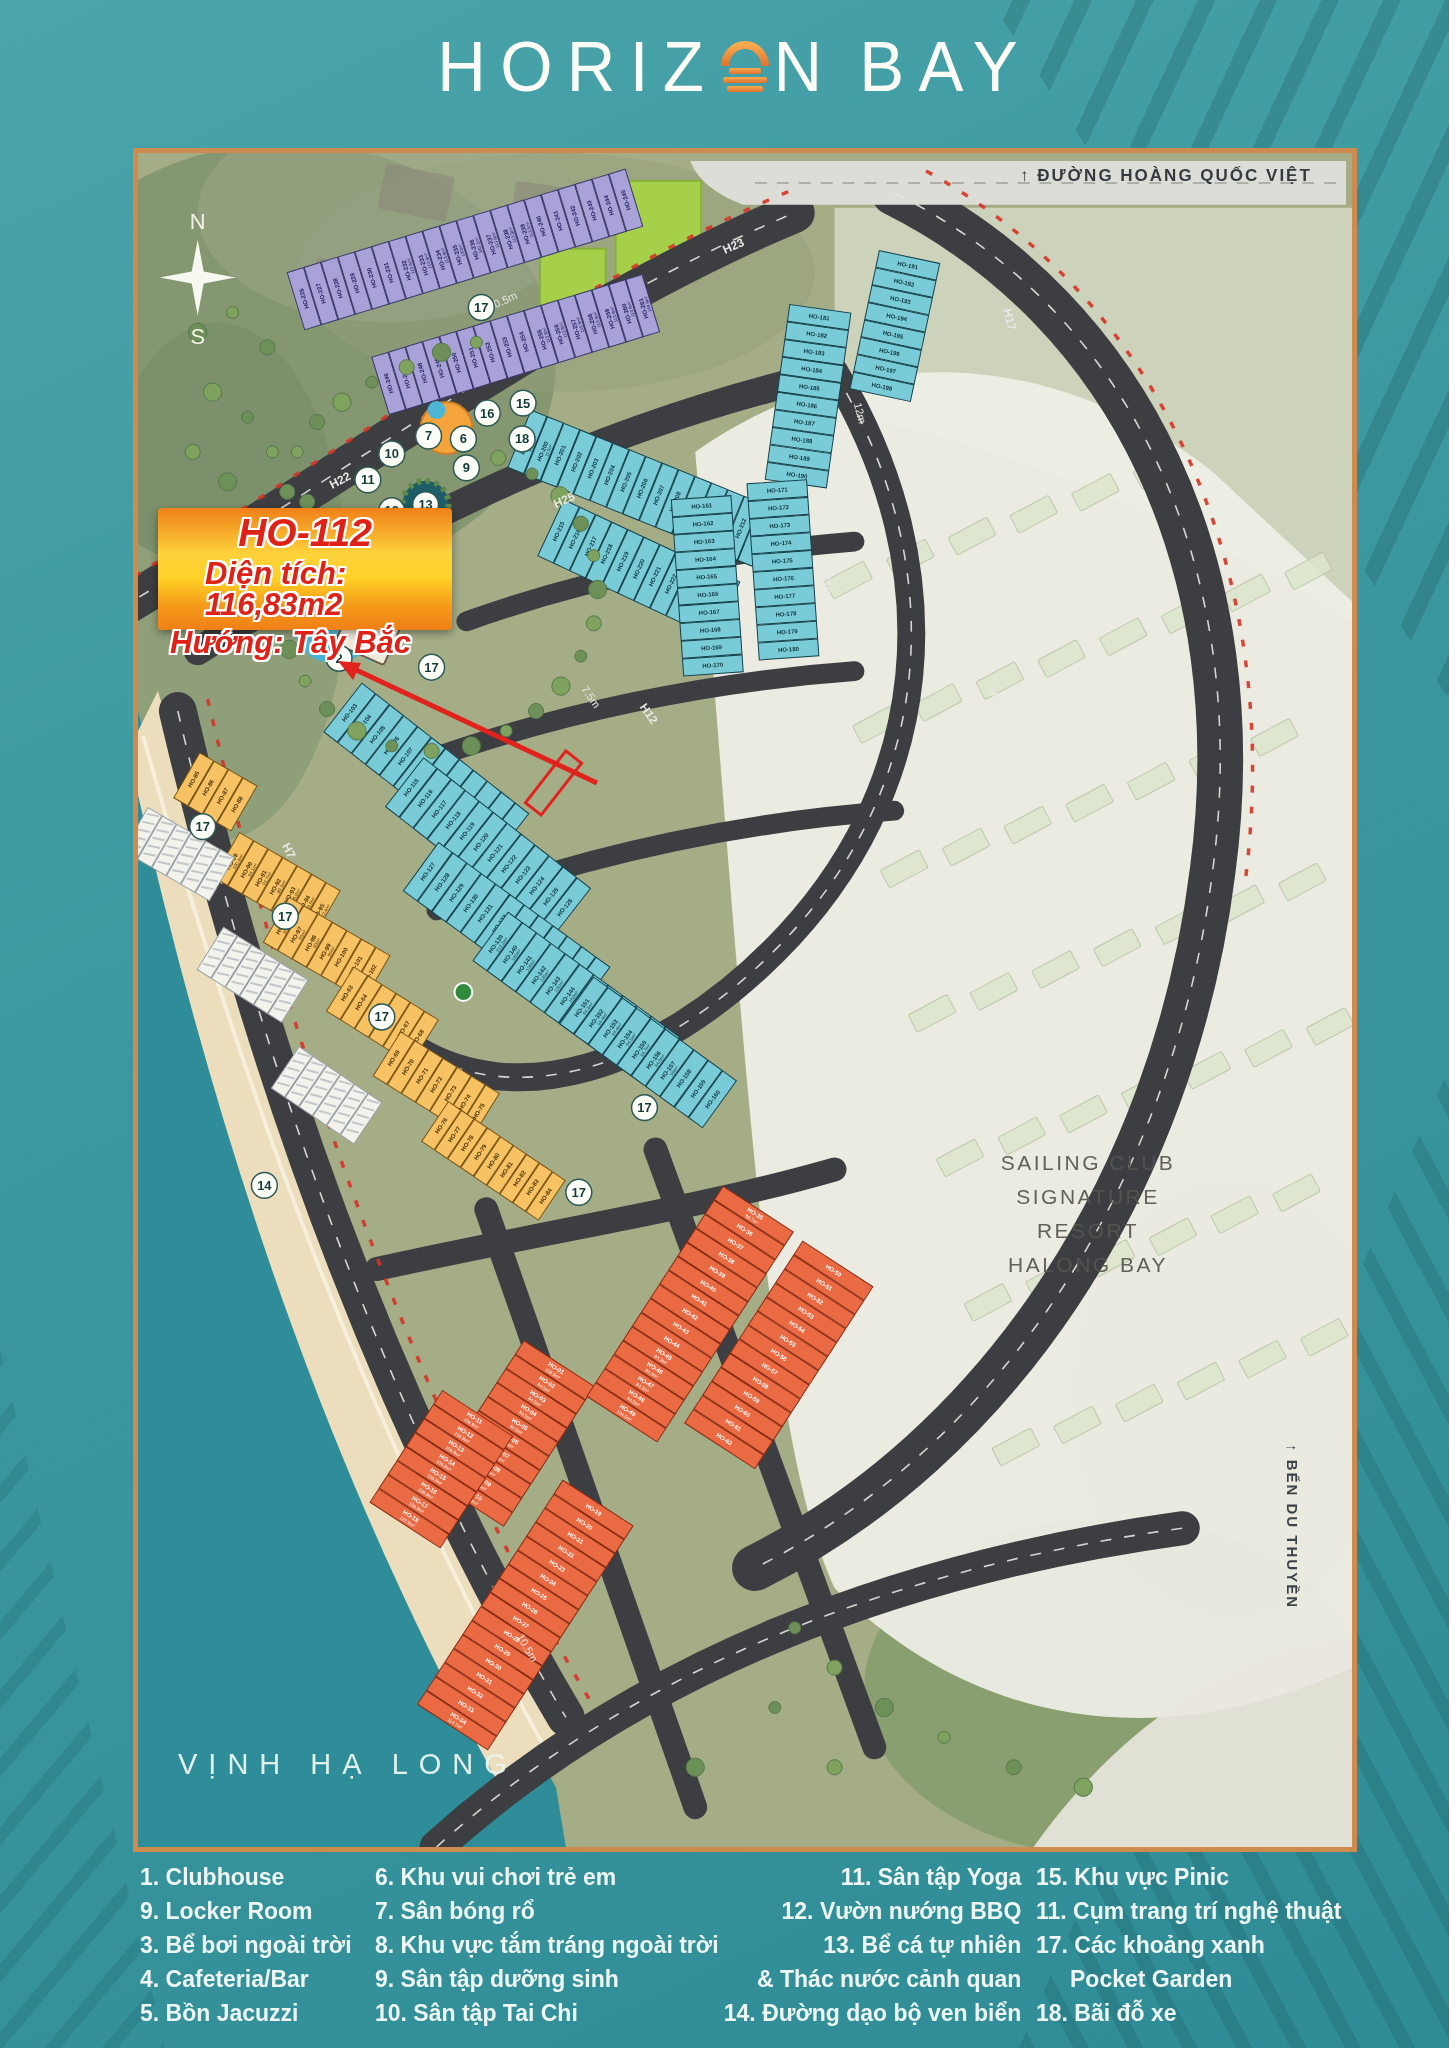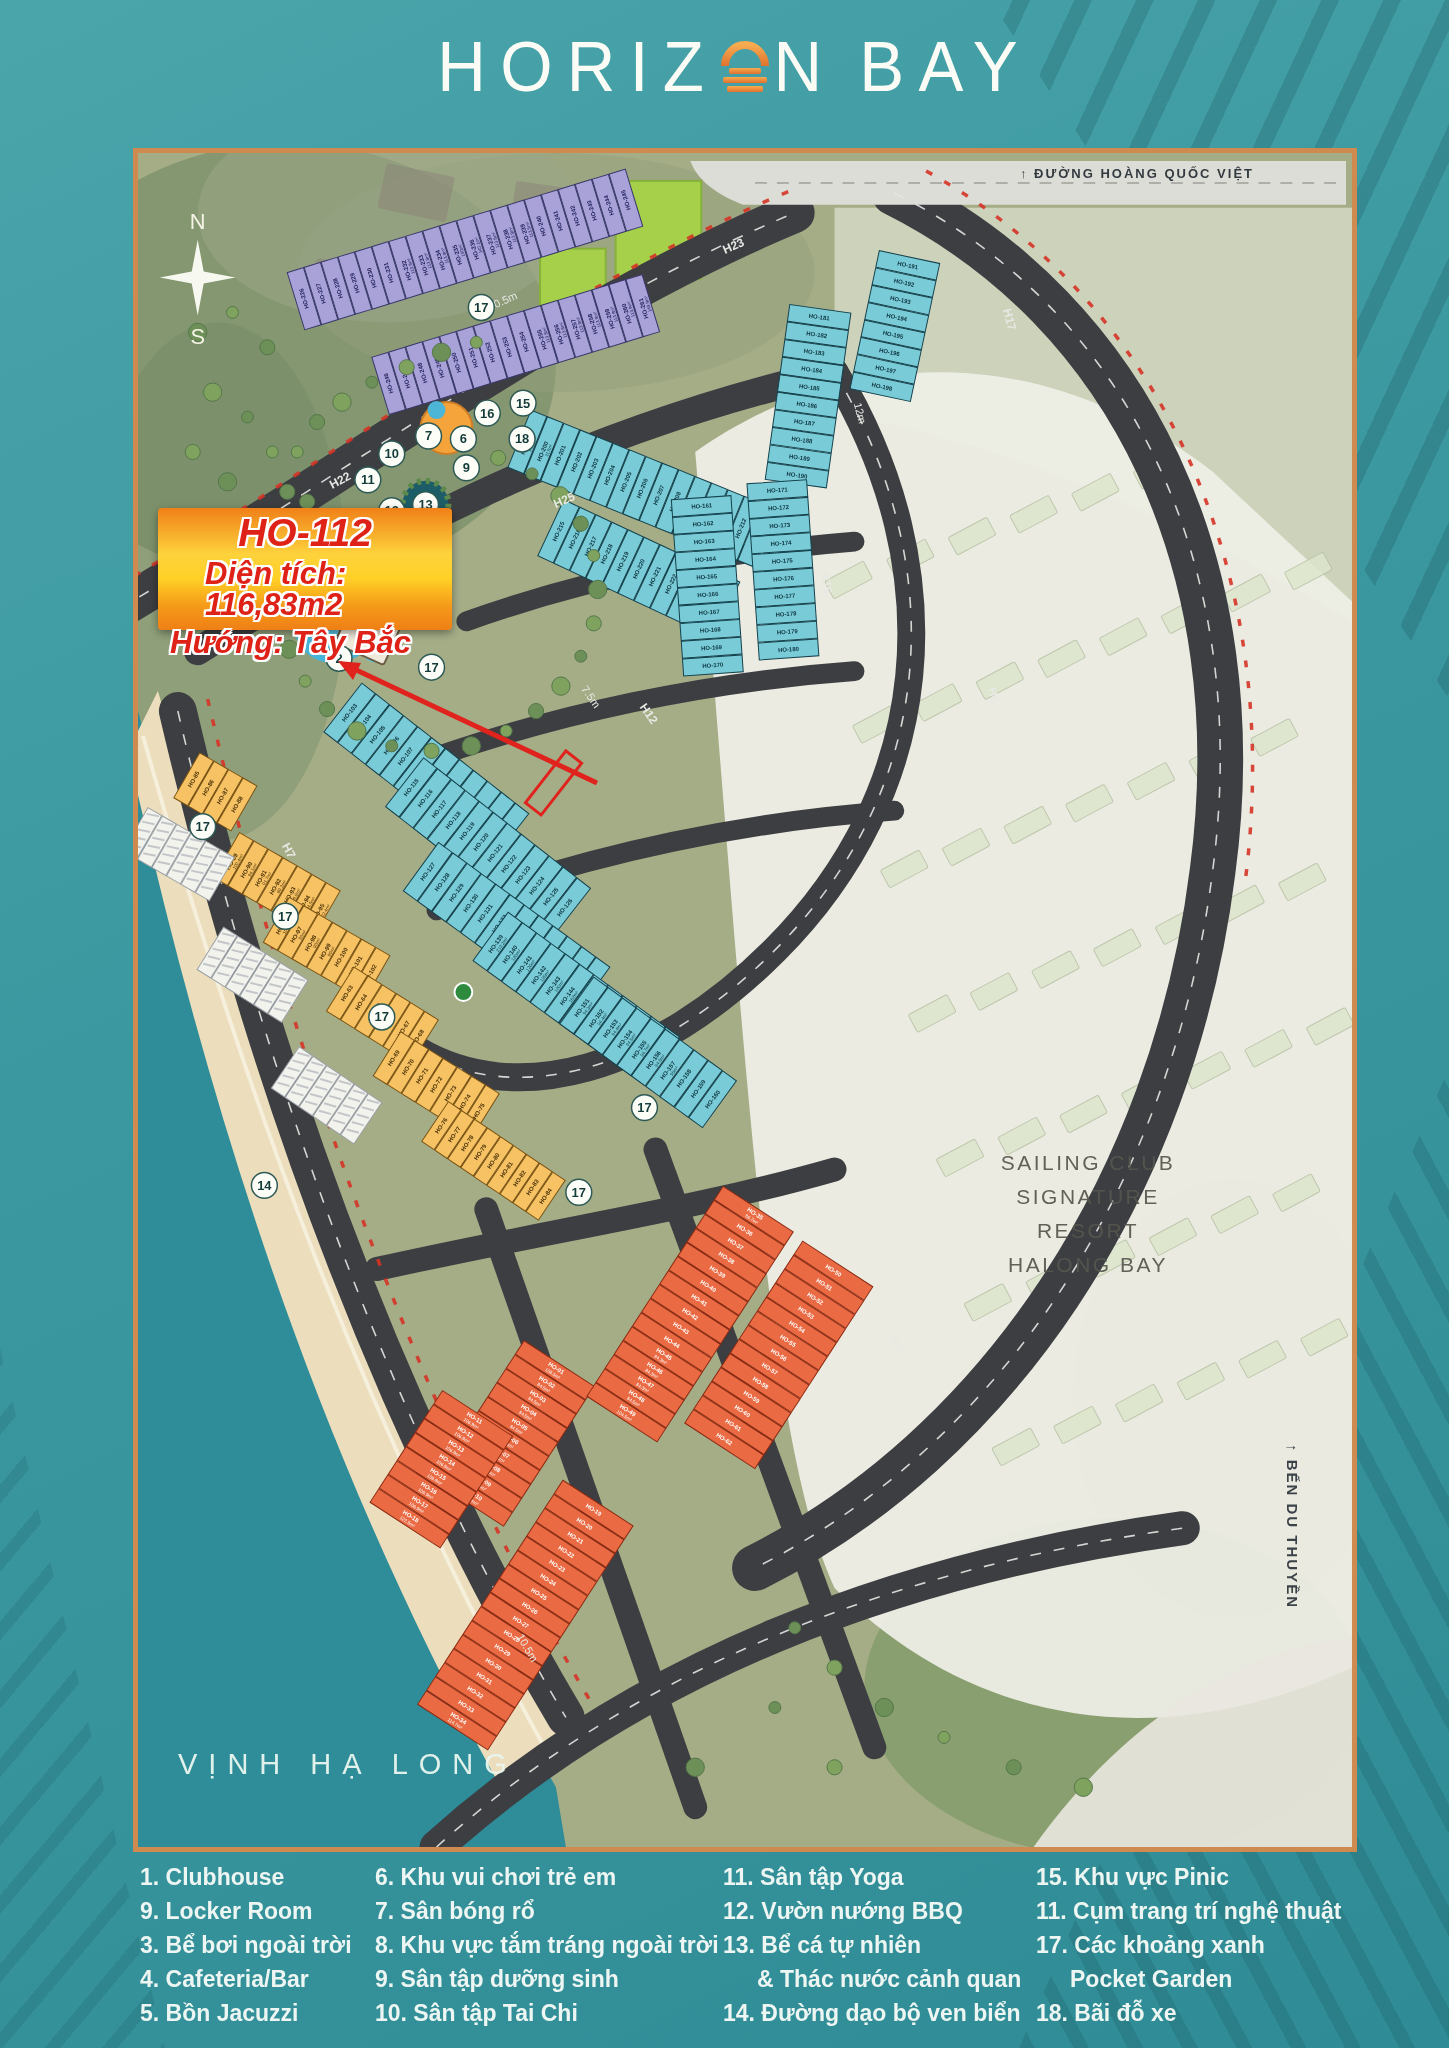--- a/index.html
+++ b/index.html
@@ -19,21 +19,21 @@
     clip-path:polygon(0 0,55% 100%,0 100%);opacity:.8;}
   .logo{position:absolute;top:24px;left:4px;width:100%;display:flex;justify-content:center;
     align-items:flex-end;z-index:2;color:#fcfcf7;margin-left:7px;}
   .logo-txt{font-size:66px;line-height:.95;font-weight:400;letter-spacing:14px;transform:scale(1.02,1.08);}
   .logo-sun{margin:0 2px 2px 2px;}
   .logo-gap{width:26px;}
   .map{position:absolute;left:133px;top:148px;width:1214px;height:1694px;
     border:5px solid #cf8a50;background:#a5ad87;z-index:2;}
   .map svg{display:block;width:100%;height:100%;}
   .ovl{position:absolute;z-index:3;pointer-events:none;}
-  .toproad{left:1020px;top:166px;font-size:13px;font-weight:700;letter-spacing:2px;color:#343b40;}
+  .toproad{left:1020px;top:166px;font-size:17px;font-weight:700;letter-spacing:2px;color:#343b40;}
   .bay{left:178px;top:1748px;font-size:29px;font-weight:400;letter-spacing:11px;color:#eaf6ef;opacity:.95;}
   .resort{left:968px;top:1146px;width:240px;text-align:center;font-size:21px;font-weight:400;
     letter-spacing:2.5px;color:#56564e;line-height:34px;opacity:.92;}
   .marina{left:1301px;top:1444px;font-size:15px;font-weight:700;letter-spacing:2px;color:#3c4348;
     transform:rotate(90deg);transform-origin:0 0;white-space:nowrap;}
   .callout{position:absolute;left:158px;top:508px;width:294px;height:122px;z-index:5;border-radius:4px;
     background:linear-gradient(180deg,#f08018 0%,#fdd33c 38%,#ffd025 58%,#f59b1a 80%,#ef7f16 100%);
     box-shadow:0 3px 8px rgba(0,0,0,.4);padding-top:5px;box-sizing:border-box;}
   .callout div{color:#df2218;font-style:italic;font-weight:700;line-height:1.0;
     text-shadow:-2px -2px 0 #fff,2px -2px 0 #fff,-2px 2px 0 #fff,2px 2px 0 #fff,
@@ -1071,21 +1071,21 @@
         <div class="lg-row">4. Cafeteria/Bar</div>
         <div class="lg-row">5. Bồn Jacuzzi</div>
       </div>
       <div class="legend-col" style="left: 375px;">
         <div class="lg-row">6. Khu vui chơi trẻ em</div>
         <div class="lg-row">7. Sân bóng rổ</div>
         <div class="lg-row">8. Khu vực tắm tráng ngoài trời</div>
         <div class="lg-row">9. Sân tập dưỡng sinh</div>
         <div class="lg-row">10. Sân tập Tai Chi</div>
       </div>
-      <div class="legend-col" style="left: 723px;">
+      <div class="legend-col" style="left: 723px; text-align: right;">
         <div class="lg-row">11. Sân tập Yoga</div>
         <div class="lg-row">12. Vườn nướng BBQ</div>
         <div class="lg-row">13. Bể cá tự nhiên</div>
         <div class="lg-row lg-row2">&amp; Thác nước cảnh quan</div>
         <div class="lg-row">14. Đường dạo bộ ven biển</div>
       </div>
       <div class="legend-col" style="left: 1036px;">
         <div class="lg-row">15. Khu vực Pinic</div>
         <div class="lg-row">11. Cụm trang trí nghệ thuật</div>
         <div class="lg-row">17. Các khoảng xanh</div>

